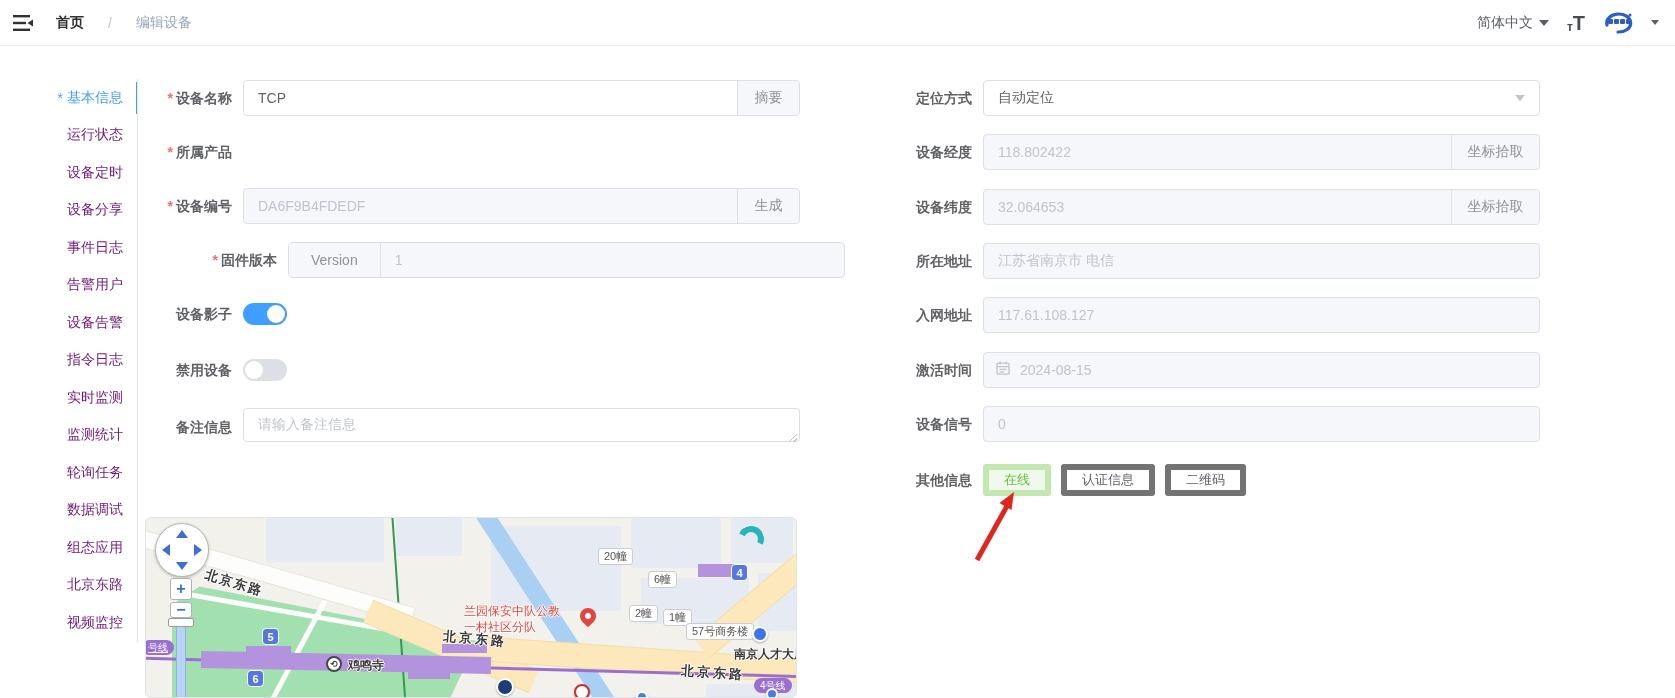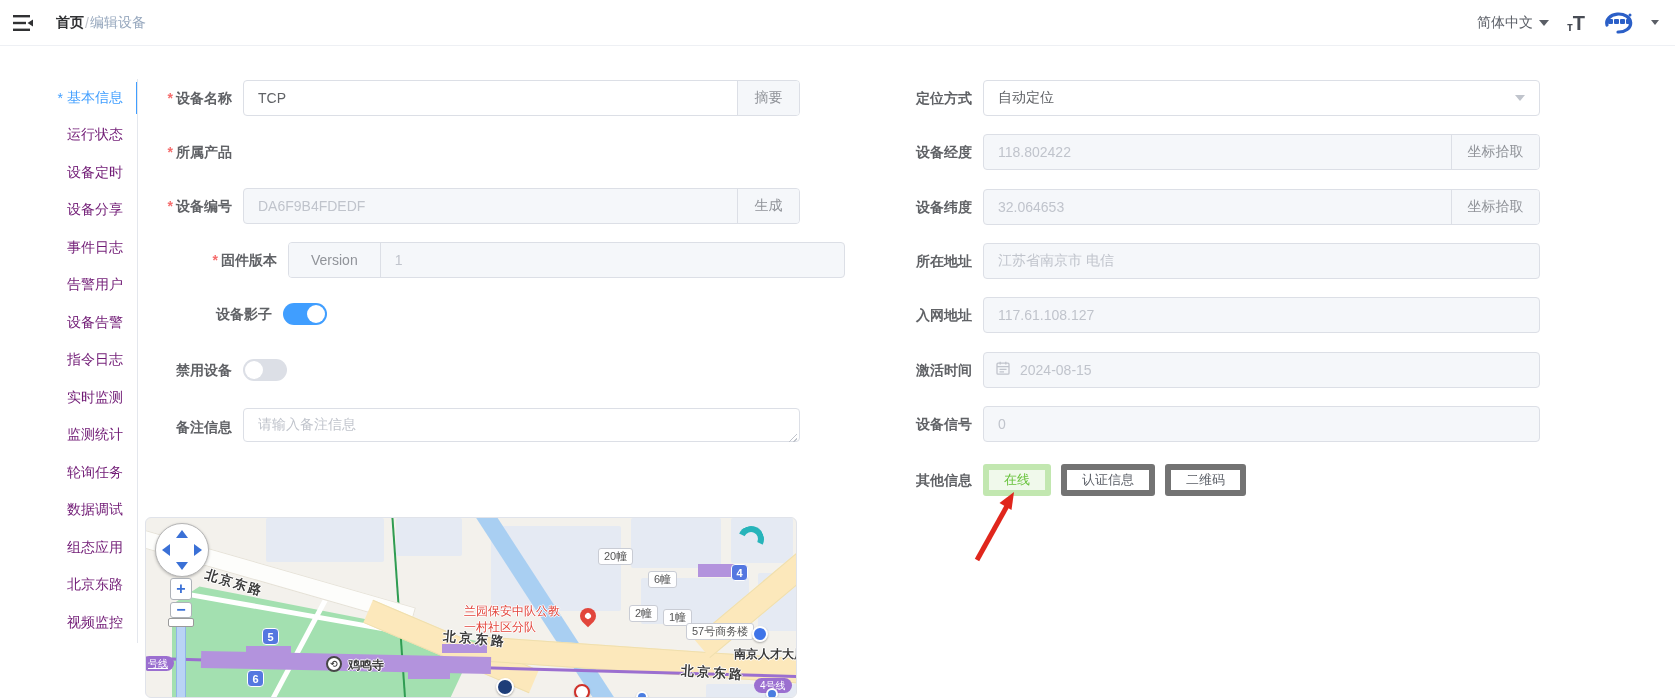--- a/index.html
+++ b/index.html
@@ -4,21 +4,21 @@
 <style>
   * { margin:0; padding:0; box-sizing:border-box; }
   html,body { width:1675px; height:698px; overflow:hidden; background:#fff;
     font-family:"Liberation Sans","DejaVu Sans",sans-serif; }
   .page { position:relative; width:1675px; height:698px; background:#fff; }
 
   
   .topbar { position:absolute; top:0; left:0; right:0; height:46px; background:#fff;
     border-bottom:1px solid #eef0f4; display:flex; align-items:center; }
   .hamburger { margin-left:12px; width:22px; height:20px; cursor:pointer; display:inline-flex; }
-  .breadcrumb { margin-left:22px; font-size:14px; display:flex; align-items:center; gap:1px; }
+  .breadcrumb { margin-left:22px; font-size:14px; display:flex; align-items:center; gap:24px; }
   .bc-home { color:#303133; font-weight:700; cursor:pointer; }
   .bc-sep { color:#c0c4cc; }
   .bc-cur { color:#97a8be; }
   .topbar-right { margin-left:auto; display:flex; align-items:center; gap:18px; padding-right:16px; }
   .lang { font-size:14px; color:#5a5e66; display:flex; align-items:center; gap:6px; cursor:pointer; }
   .caret-down { width:0; height:0; border-left:5px solid transparent; border-right:5px solid transparent;
     border-top:6px solid #5a5e66; display:inline-block; }
   .caret-down.small { border-left-width:4px; border-right-width:4px; border-top-width:5px; border-top-color:#5a5e66; }
   .font-size-icon { color:#484c55; cursor:pointer; display:inline-flex; align-items:flex-end; line-height:1; }
   .font-size-icon .t-sm { font-size:12px; font-weight:700; }
@@ -243,21 +243,21 @@
   <div class="frm-row" style="left:137px; top:242px;padding-left:45px;">
     <label class="lbl"><span class="req">*</span><span>固件版本</span></label>
     <div class="ctrl">
         <div class="grp dis">
       <span class="prepend">Version</span>
       <input readonly="" value="1" style="">
     </div>
       </div>
   </div>
 
-  <div class="frm-row" style="left:137px; top:296px;margin-left:40px;">
+  <div class="frm-row" style="left:137px; top:296px;">
     <label class="lbl"><span>设备影子</span></label>
     <div class="ctrl" style="display:flex;align-items:center;height:36px;">
       <span class="switch on">
           <span class="knob"></span>
         </span>
     </div>
   </div>
 
   <div class="frm-row" style="left:137px; top:408px;">
     <label class="lbl"><span>备注信息</span></label>
@@ -415,21 +415,21 @@
     <div class="m-chip" style="left:483px; top:87px;">2幢</div>
     <div class="m-chip" style="left:517px; top:91px;">1幢</div>
     <div class="m-chip" style="left:540px; top:105px;">57号商务楼</div>
 
     <div class="m-poi-dot" style="left:606px; top:108px; width:16px; height:16px; background:#3f74e8;"></div>
     <div class="m-lbl" style="left:588px; top:128px; font-size:12px;">南京人才大厦</div>
 
     <div class="m-badge" style="left:585px; top:46px;">4</div>
     <div class="m-badge" style="left:116px; top:110px;">5</div>
     <div class="m-badge" style="left:101px; top:152px;">6</div>
-    <div class="m-linechip" style="left:-4px; top:138px;text-decoration:underline;">号线</div>
+    <div class="m-linechip" style="left:-4px; top:122px;text-decoration:underline;">号线</div>
     <div class="m-linechip" style="left:608px; top:160px;">4号线</div>
 
     <div class="m-poi-dot" style="left:350px; top:160px; width:18px; height:18px; background:#1d3d78;"></div>
     <div class="m-poi-dot" style="left:428px; top:166px; width:16px; height:16px; background:#fff; border:2px solid #d03029;"></div>
     <div class="m-poi-dot" style="left:490px; top:173px; width:12px; height:12px; background:#4a7de0;"></div>
     <div class="m-poi-dot" style="left:620px; top:170px; width:12px; height:12px; background:#4a7de0;"></div>
 
     <div class="m-pan">
       <i class="up"></i>
         <i class="dn"></i>

